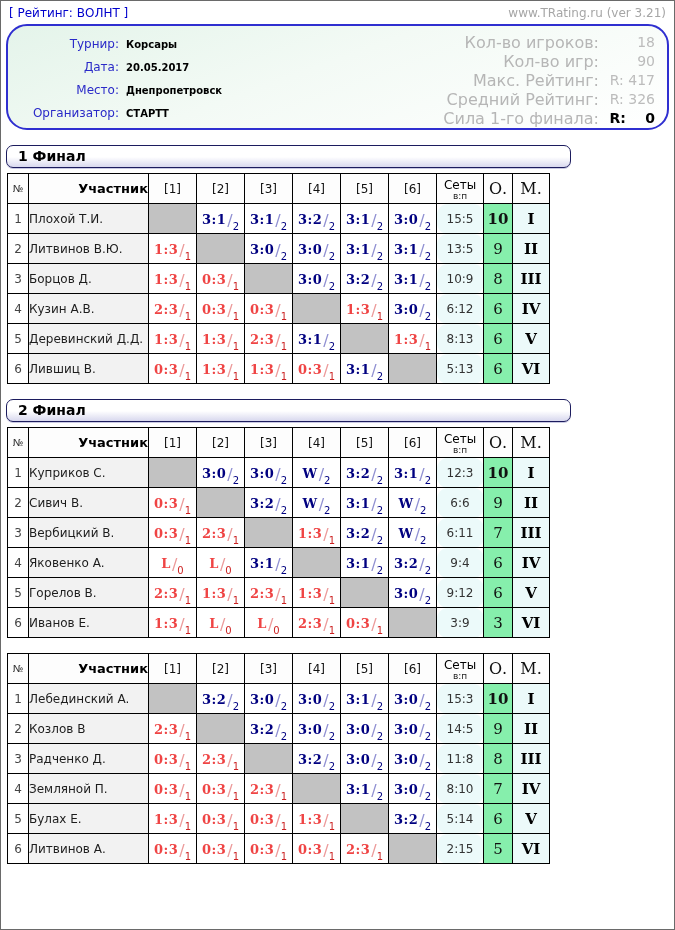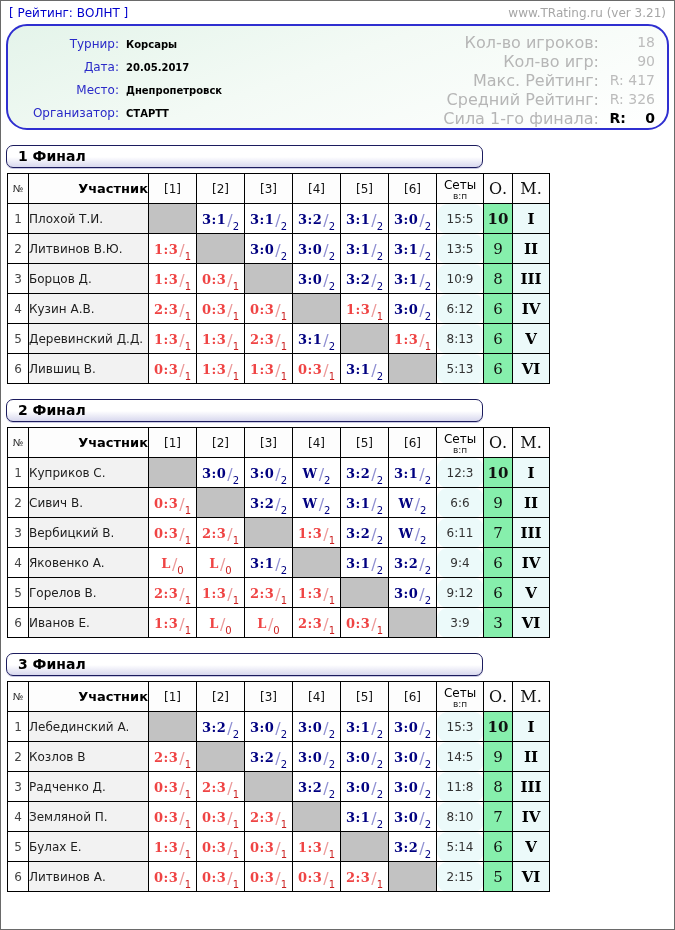--- a/index.html
+++ b/index.html
@@ -18,21 +18,21 @@
   .irow  { display:flex; line-height:23px; }
   .ilabel { width:108px; text-align:right; color:#2a2ac8; font-size:12px; padding-right:7px; }
   .ivalue { color:#000; font-weight:bold; font-size:10px; }
   .irow-r { display:flex; line-height:19px; justify-content:flex-end; }
   .irlabel { text-align:right; color:#b6b6b6; font-size:16px; padding-right:8px; }
   .irvalue { color:#bcbcbc; font-size:14px; min-width:48px; text-align:right; }
   .irow-r.hl .irvalue { color:#000; font-weight:bold; }
 
   
   .section { margin-top:15px; }
-  .sec-title { width:477px; border:1px solid #1c1c5e; border-radius:7px; padding:2px 11px 3px 11px;
+  .sec-title { width:565px; border:1px solid #1c1c5e; border-radius:7px; padding:2px 11px 3px 11px;
                background:linear-gradient(#ffffff 52%,#d8d8ee 100%); font-size:14px; font-weight:bold; color:#000;
                box-shadow:0 1px 0 #c9c9e2; }
   table.grid { border-collapse:collapse; table-layout:fixed; margin-top:5px; margin-left:1px; }
   table.grid td, table.grid th { border:1px solid #000; padding:0; height:30px; overflow:hidden; }
   col.c-num  { width:21px; }
   col.c-name { width:120px; }
   col.c-g    { width:48px; }
   col.c-sets { width:47px; }
   col.c-o    { width:29px; }
   col.c-m    { width:37px; }
@@ -343,21 +343,20 @@
               <td class="td-score loss"><span class="sv">0:3</span><span class="sl">/</span><span class="sp">1</span></td>
               <td class="td-self"></td>
               <td class="td-sets">3:9</td>
               <td class="td-o">3</td>
               <td class="td-m">VI</td>
             </tr>
           </tbody>
         </table>
       </div>
       <div class="section">
-        <div class="sec-title"><span>3 Финал</span></div>
         <table class="grid">
           <colgroup>
             <col class="c-num">
             <col class="c-name">
             <col class="c-g">
             <col class="c-g">
             <col class="c-g">
             <col class="c-g">
             <col class="c-g">
             <col class="c-g">

